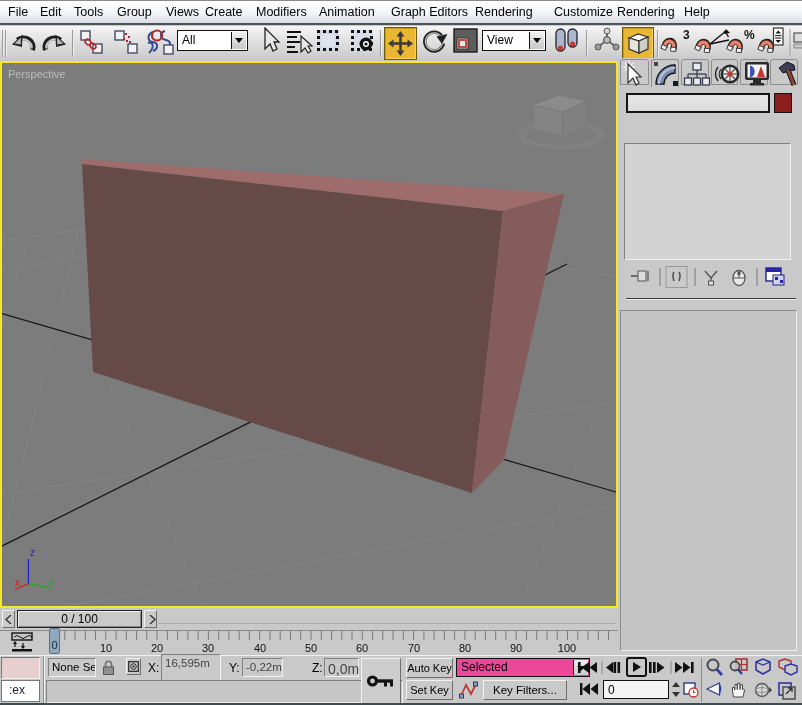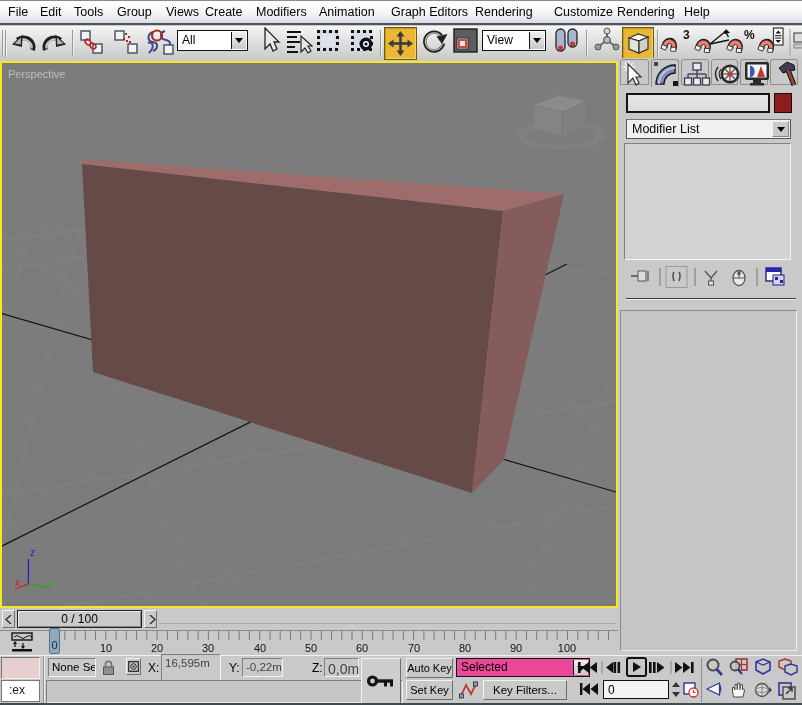--- a/index.html
+++ b/index.html
@@ -362,25 +362,20 @@
       <g transform="translate(155,1)">
         <polygon points="4,7 12,1 19,4 20,9 14,10 8,12" fill="#3c3c55" stroke="#14141f" stroke-width="1"></polygon>
         <path d="M13 9 L19 24" stroke="#14141f" stroke-width="5"></path>
         <path d="M13 9 L19 24" stroke="#8a4a38" stroke-width="3"></path>
       </g>
     </svg>
 
     <div class="abs" style="left:8px;top:35px;width:144px;height:20px;border:2px solid #141414;background:linear-gradient(#e6e6e6,#dcdcdc)"></div>
     <div class="abs" style="left:156px;top:35px;width:18px;height:20px;border:1px solid #111;background:#8e1d1d"></div>
 
-    <div class="abs" style="left:8px;top:61px;width:165px;height:20px;border:1px solid #555;border-top-color:#777;background:#f0f0f0">
-      <span class="abs" style="left:5px;top:2px;font-size:12.5px;color:#000">Modifier List</span>
-      <div class="abs" style="right:1px;top:1px;width:17px;height:16px;background:#c9c9c9;border:1px solid #888;border-top-color:#f2f2f2;border-left-color:#f2f2f2"></div>
-      <div class="abs" style="right:5px;top:7px;border:4.5px solid transparent;border-top:5.5px solid #000"></div>
-    </div>
 
     <div class="abs sunken" style="left:6px;top:85px;width:167px;height:117px;background:#d3d3d3"></div>
 
     <svg class="abs" style="left:6px;top:208px" width="170" height="22" viewBox="0 0 170 22">
       <g stroke="#6a6a6a" fill="#dcdcdc">
         <line x1="7" y1="10" x2="14" y2="10" stroke-width="2"></line>
         <rect x="14" y="5" width="8" height="10" stroke-width="1.2"></rect>
         <line x1="24" y1="5" x2="24" y2="15" stroke-width="1.5"></line>
       </g>
       <line x1="36" y1="2" x2="36" y2="20" stroke="#777"></line>

